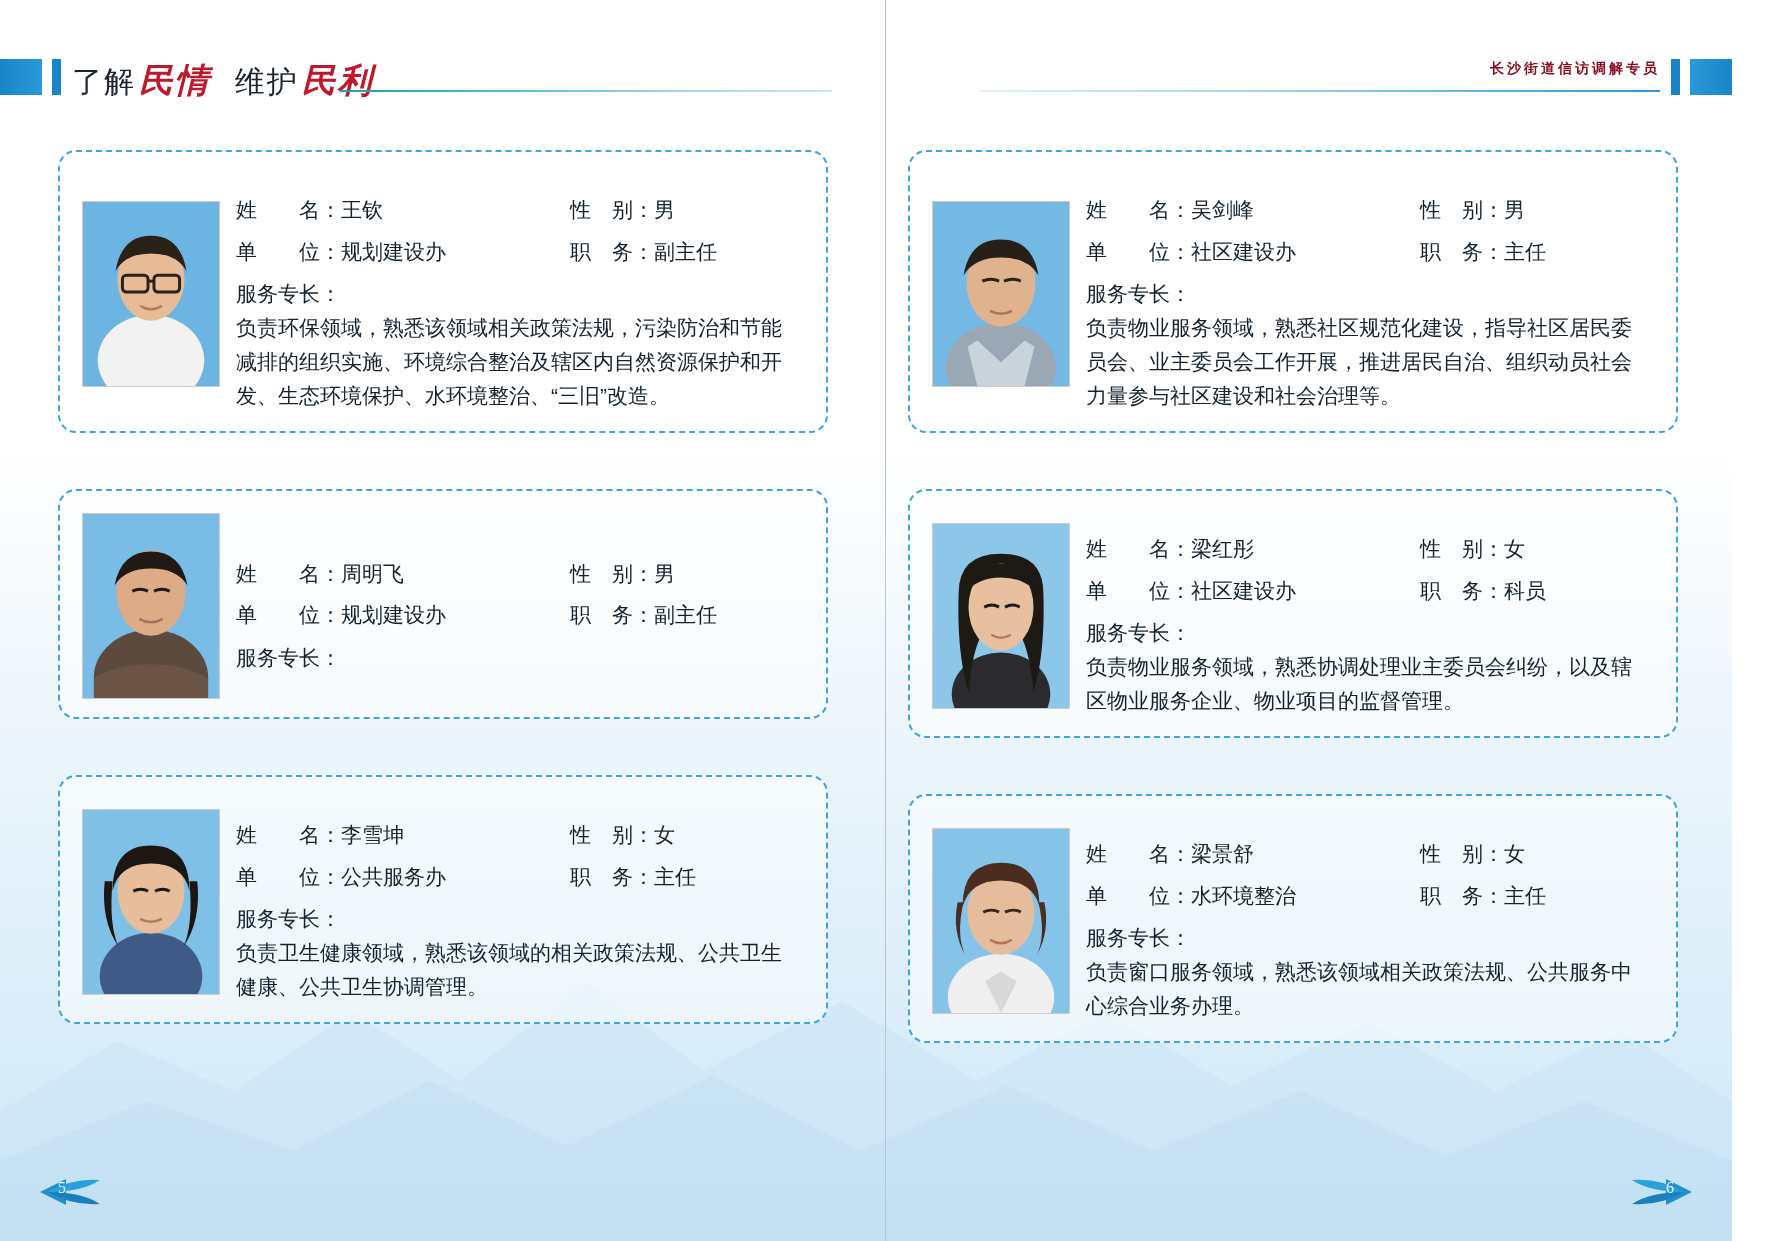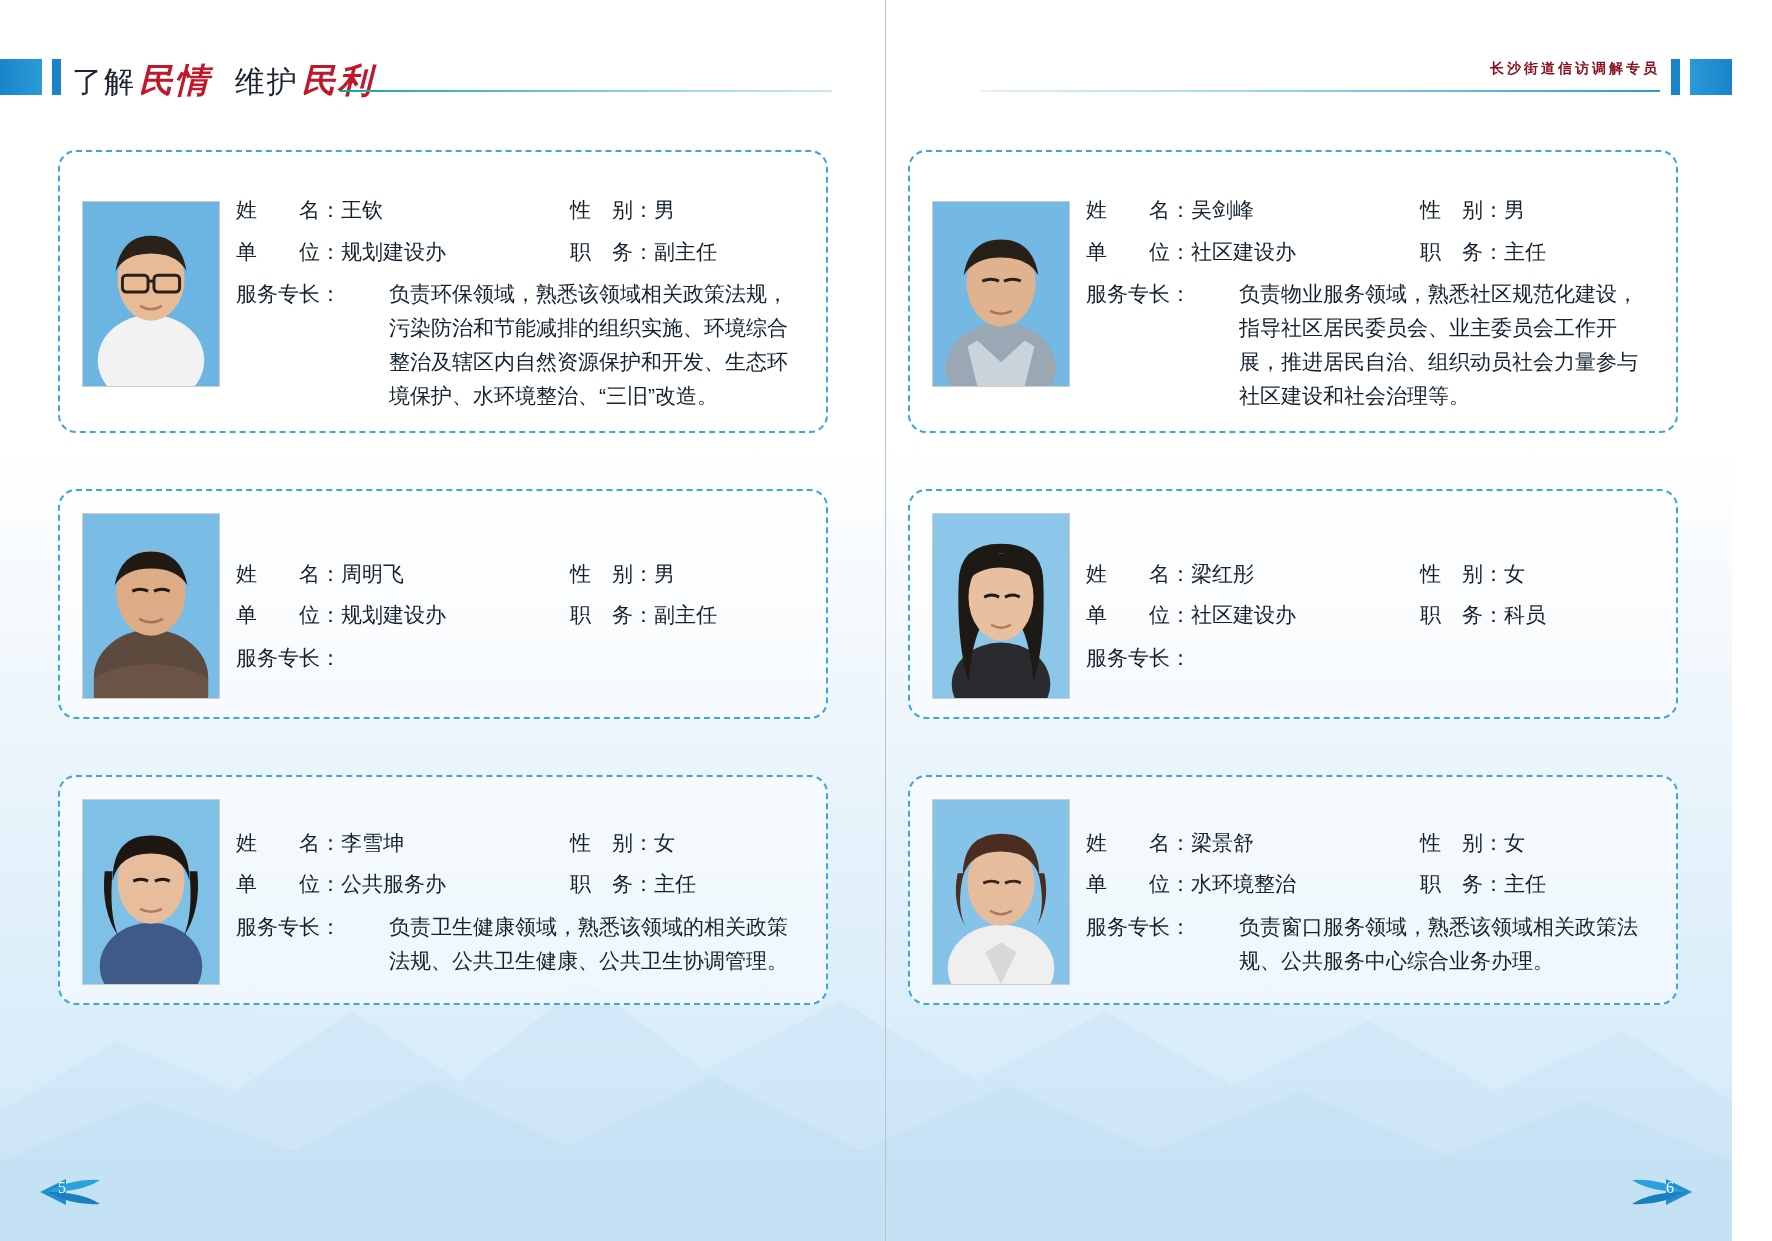--- a/index.html
+++ b/index.html
@@ -122,23 +122,24 @@
   .col2 {
     margin-left: auto;
     display: flex; align-items: baseline;
     min-width: 230px;
   }
   .col2 .lbl { margin-right: 0; }
   .spec {
     display: flex; align-items: flex-start;
     font-size: 21px; color: #14222e; line-height: 1.62;
     margin-top: 4px;
+    flex-direction: column;
   }
   .spec .lbl { flex: 0 0 auto; padding-top: 0; }
-  .spec .txt { flex: 1 1 auto; margin-left: 48px; }
+  .spec .txt { flex: 1 1 auto; }
   
   .pagemark {
     position: absolute; bottom: 32px; width: 120px; height: 34px;
   }
   .pagemark.left { left: 40px; }
   .pagemark.right { right: 40px; }
   .pagenum {
     position: absolute; top: 4px; font-size: 16px; color: #ffffff;
     font-family: "Liberation Serif", serif;
   }
@@ -360,20 +361,21 @@
         <div class="row">
           <span class="lbl">单　　位：</span>
           <span class="val">社区建设办</span>
           <span class="col2">
             <span class="lbl">职　务：</span>
             <span class="val">科员</span>
           </span>
         </div>
         <div class="spec">
           <span class="lbl">服务专长：</span>
+          <span class="txt">负责物业服务领域，熟悉协调处理业主委员会纠纷，以及辖区物业服务企业、物业项目的监督管理。</span>
         </div>
       </div>
     </div>
 
     <div class="card">
       <div class="photo-wrap">
         <div class="photo">
           <svg viewBox="0 0 138 186" preserveAspectRatio="none">
             <rect width="138" height="186" fill="#86c3e8"></rect>
             <ellipse cx="69" cy="170" rx="54" ry="44" fill="#efefef"></ellipse>

